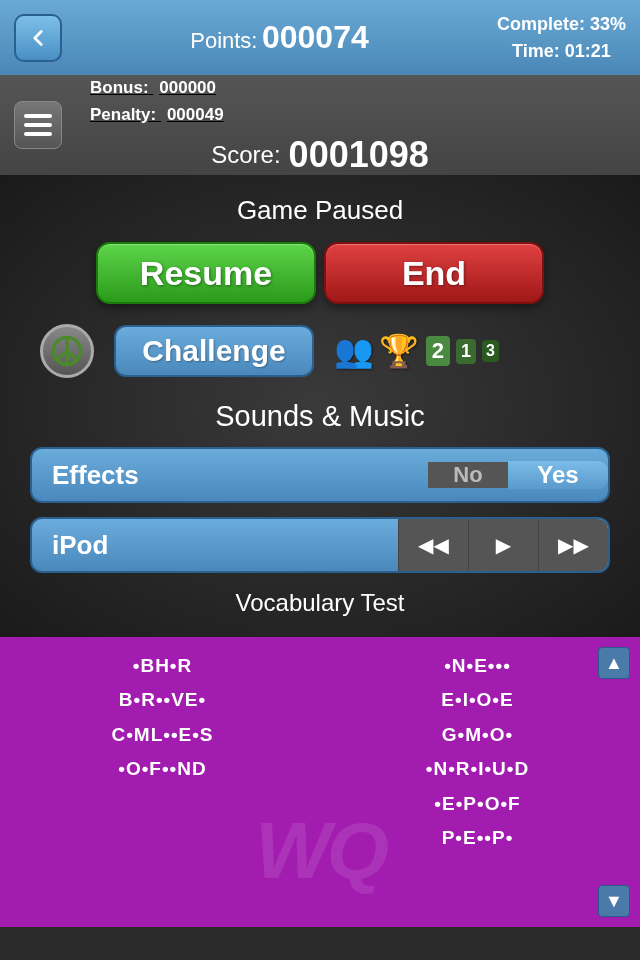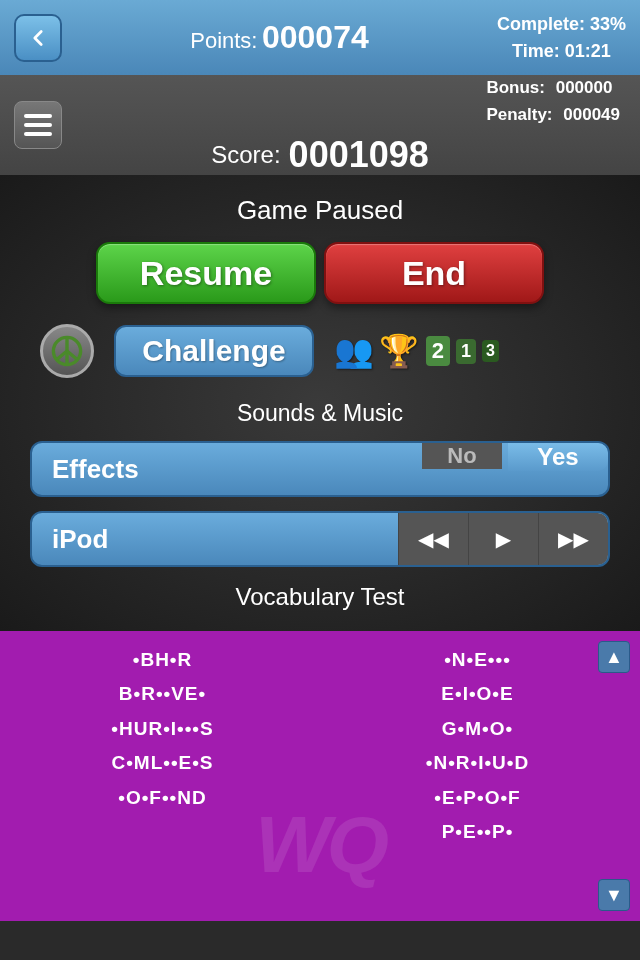--- a/index.html
+++ b/index.html
@@ -174,21 +174,21 @@
     #challenge-icons {
       display: flex;
       align-items: center;
       gap: 6px;
       font-size: 32px;
     }
 
     
     #sounds-label {
       text-align: center;
-      font-size: 23px;
+      font-size: 29px;
       color: white;
       margin-bottom: 14px;
     }
 
     
     #effects-row {
       display: flex;
       align-items: center;
       background: linear-gradient(to bottom, #6aacdc, #4a88bb);
       border-radius: 12px;
@@ -200,22 +200,21 @@
     #effects-label-area {
       flex: 1;
       padding-left: 20px;
       font-size: 26px;
       font-weight: bold;
       color: white;
     }
     #effects-toggle {
       display: flex;
       height: 100%;
-      align-items: flex-start;
-      gap: 6px;
+      align-items: center;
     }
     .toggle-no {
       width: 80px;
       background: #555;
       display: flex;
       align-items: center;
       justify-content: center;
       font-size: 22px;
       color: #bbb;
       font-weight: bold;
@@ -348,23 +347,24 @@
       transform: translateX(-50%);
       font-size: 80px;
       font-weight: bold;
       color: rgba(255,255,255,0.1);
       font-style: italic;
       pointer-events: none;
       letter-spacing: -4px;
     }
     #stats-row1 {
       display: flex;
-      justify-content: flex-end;
+      justify-content: flex-start;
       align-items: flex-start;
       padding-left: 70px;
+      text-decoration: underline;
     }
   </style>
 </head>
 <body>
 
 <div id="top-bar">
   <div id="back-btn">
     <svg viewBox="0 0 24 24">
         <path d="M15.5 5L8.5 12L15.5 19" stroke="white" stroke-width="3" stroke-linecap="round" stroke-linejoin="round" fill="none"></path>
       </svg>
@@ -457,21 +457,20 @@
 
   <div id="vocab-label">Vocabulary Test</div>
 </div>
 
 <div id="vocab-area">
   <div id="wq-watermark">WQ</div>
   <div id="vocab-grid">
     <div class="vocab-col">
       <div class="vocab-word">•BH•R</div>
       <div class="vocab-word">B•R••VE•</div>
-      <div class="vocab-word">•HUR•I•••S</div>
       <div class="vocab-word">C•ML••E•S</div>
       <div class="vocab-word">•O•F••ND</div>
     </div>
     <div class="vocab-col">
       <div class="vocab-word">•N•E•••</div>
       <div class="vocab-word">E•I•O•E</div>
       <div class="vocab-word">G•M•O•</div>
       <div class="vocab-word">•N•R•I•U•D</div>
       <div class="vocab-word">•E•P•O•F</div>
       <div class="vocab-word">P•E••P•</div>

